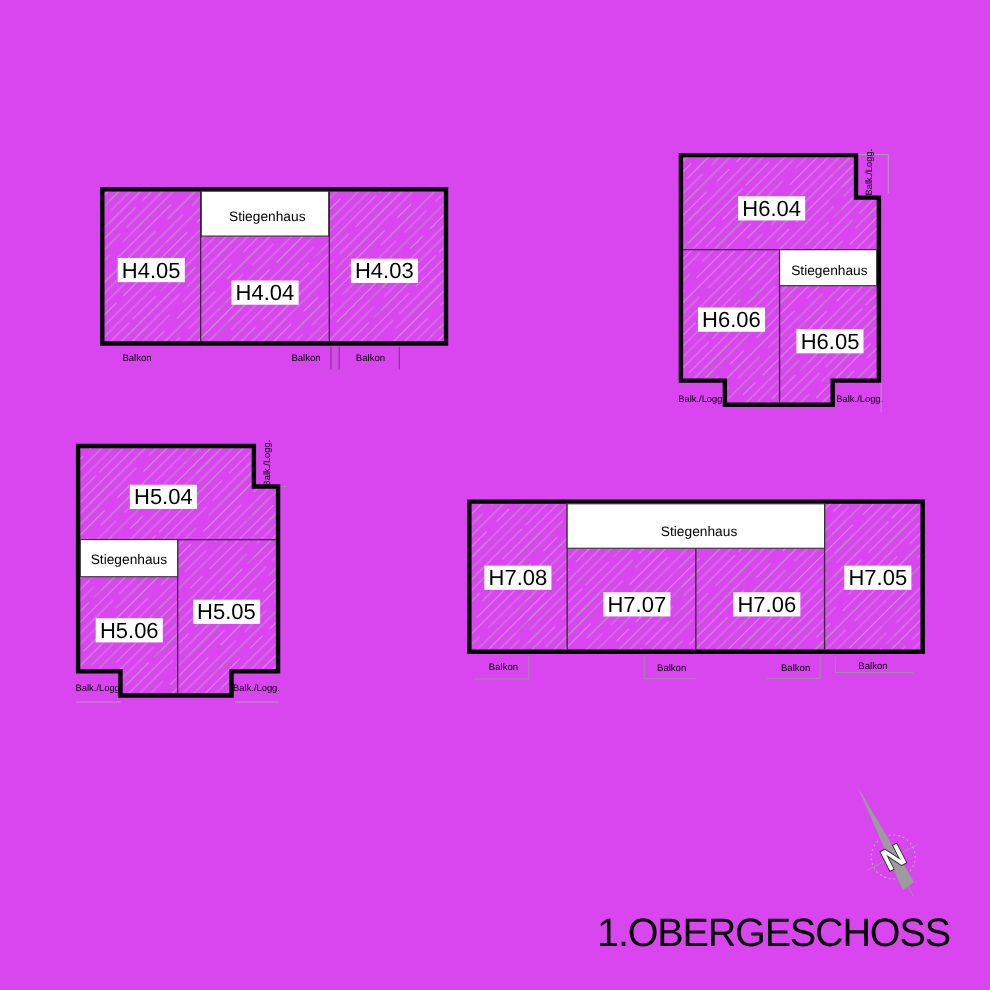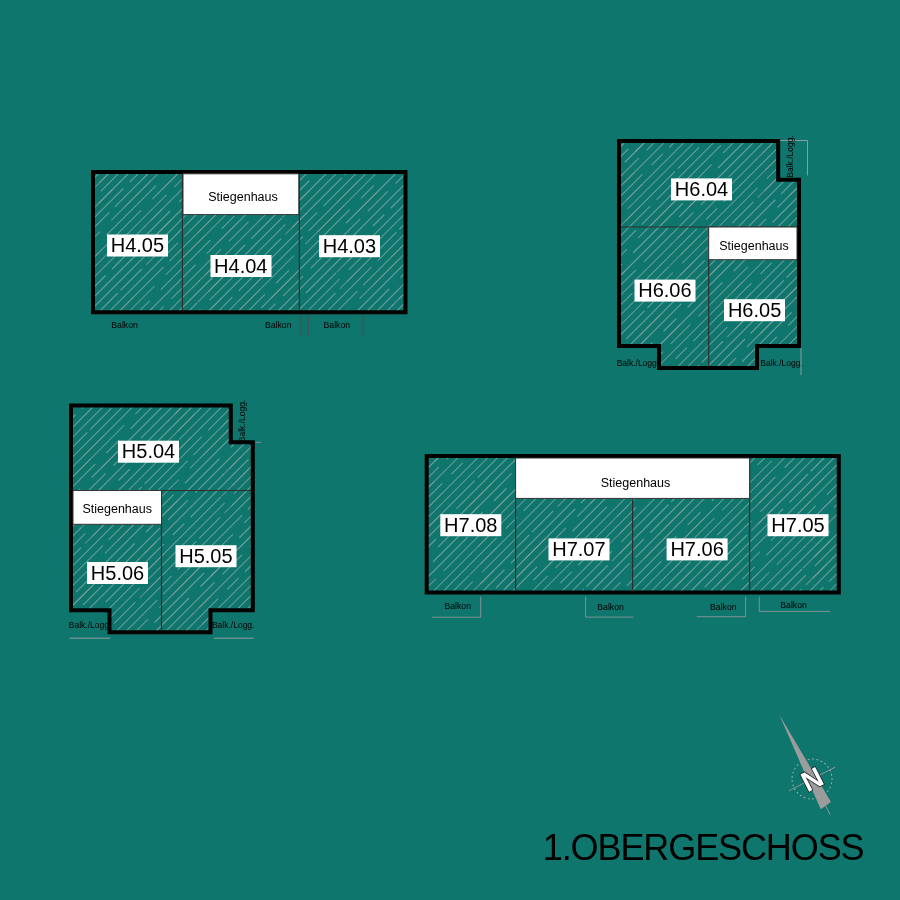--- a/index.html
+++ b/index.html
@@ -1,16 +1,16 @@
 <!DOCTYPE html>
 <html><head>
 <meta charset="utf-8">
 <style>
   html,body{margin:0;padding:0;background:#ffffff;}
-  .wrap{width:900px;height:900px;position:relative;background:#0f766e;overflow:hidden;}
+  .wrap{width:900px;height:900px;position:relative;background:#d946ef;overflow:hidden;}
   text{font-family:"Liberation Sans", sans-serif;fill:#000000;}
 </style>
 </head>
 <body>
 <div class="wrap">
 <svg width="900" height="900" viewBox="0 0 900 900">
 <defs>
 <pattern id="h" patternUnits="userSpaceOnUse" width="120" height="77" patternTransform="rotate(-45)">
  <g stroke-width="0.55" fill="none">
   <line x1="-125" y1="3.5" x2="250" y2="3.5" stroke="#bababa" stroke-dasharray="110 16" stroke-dashoffset="84"></line>

